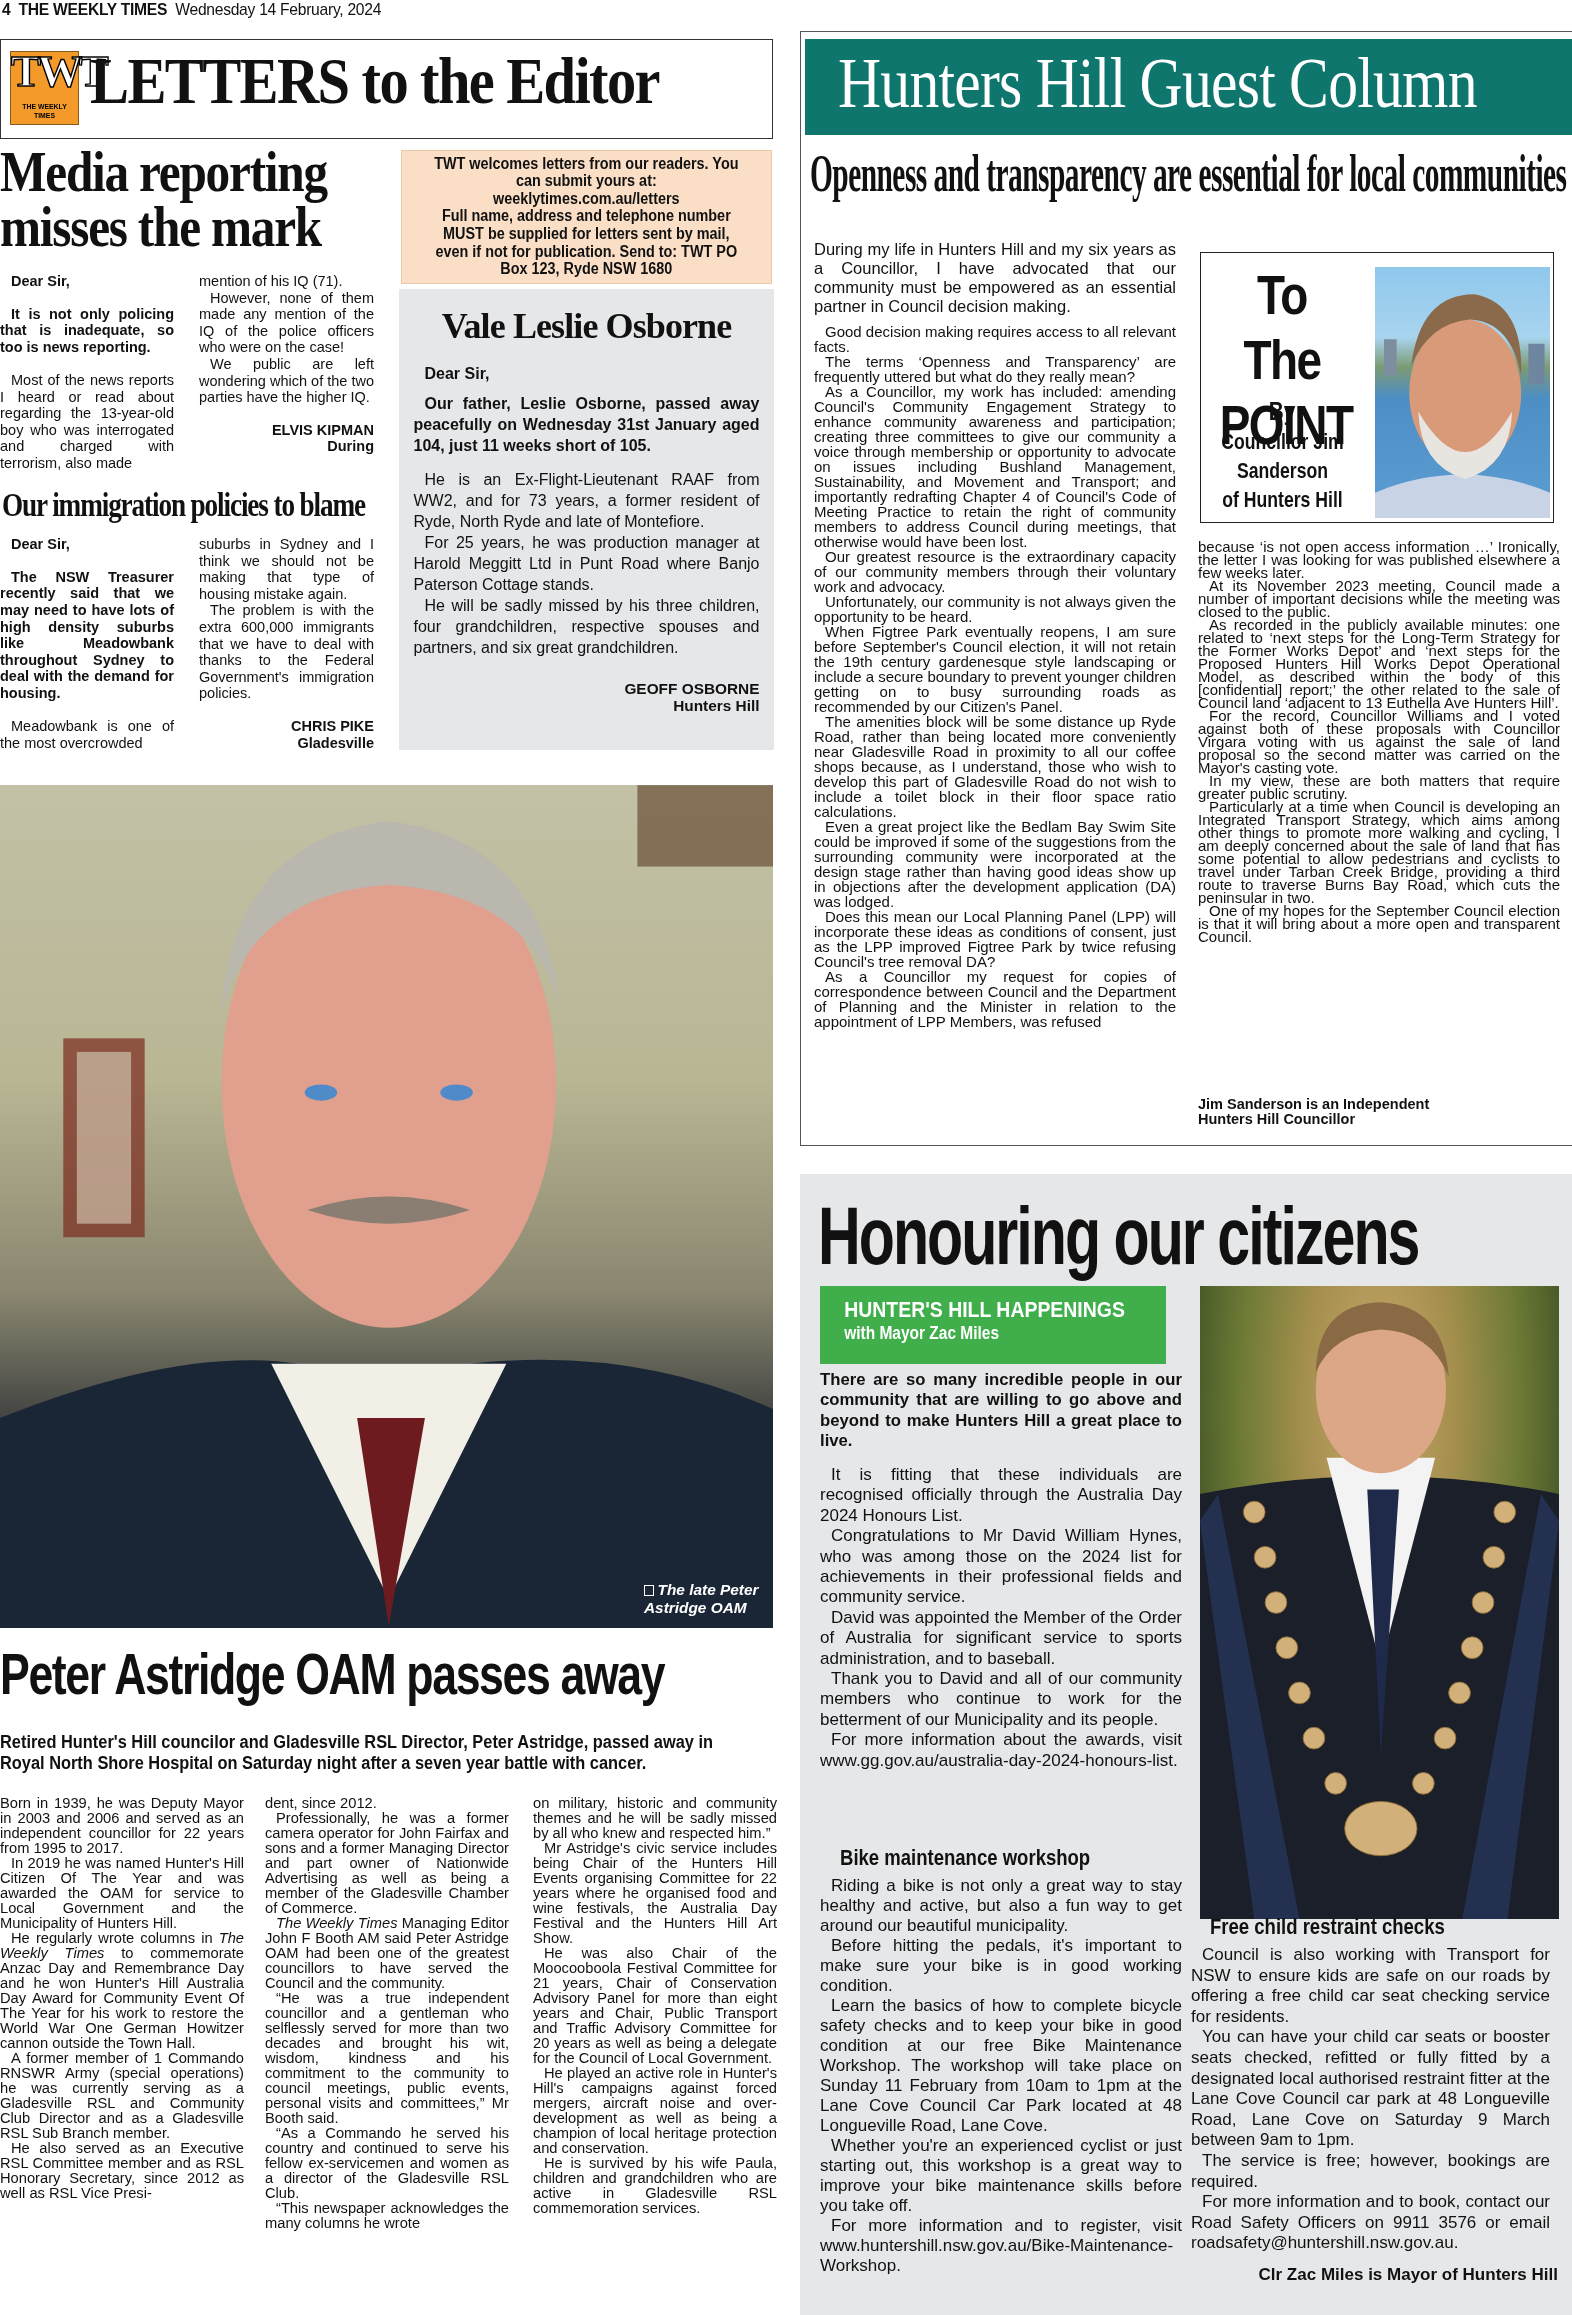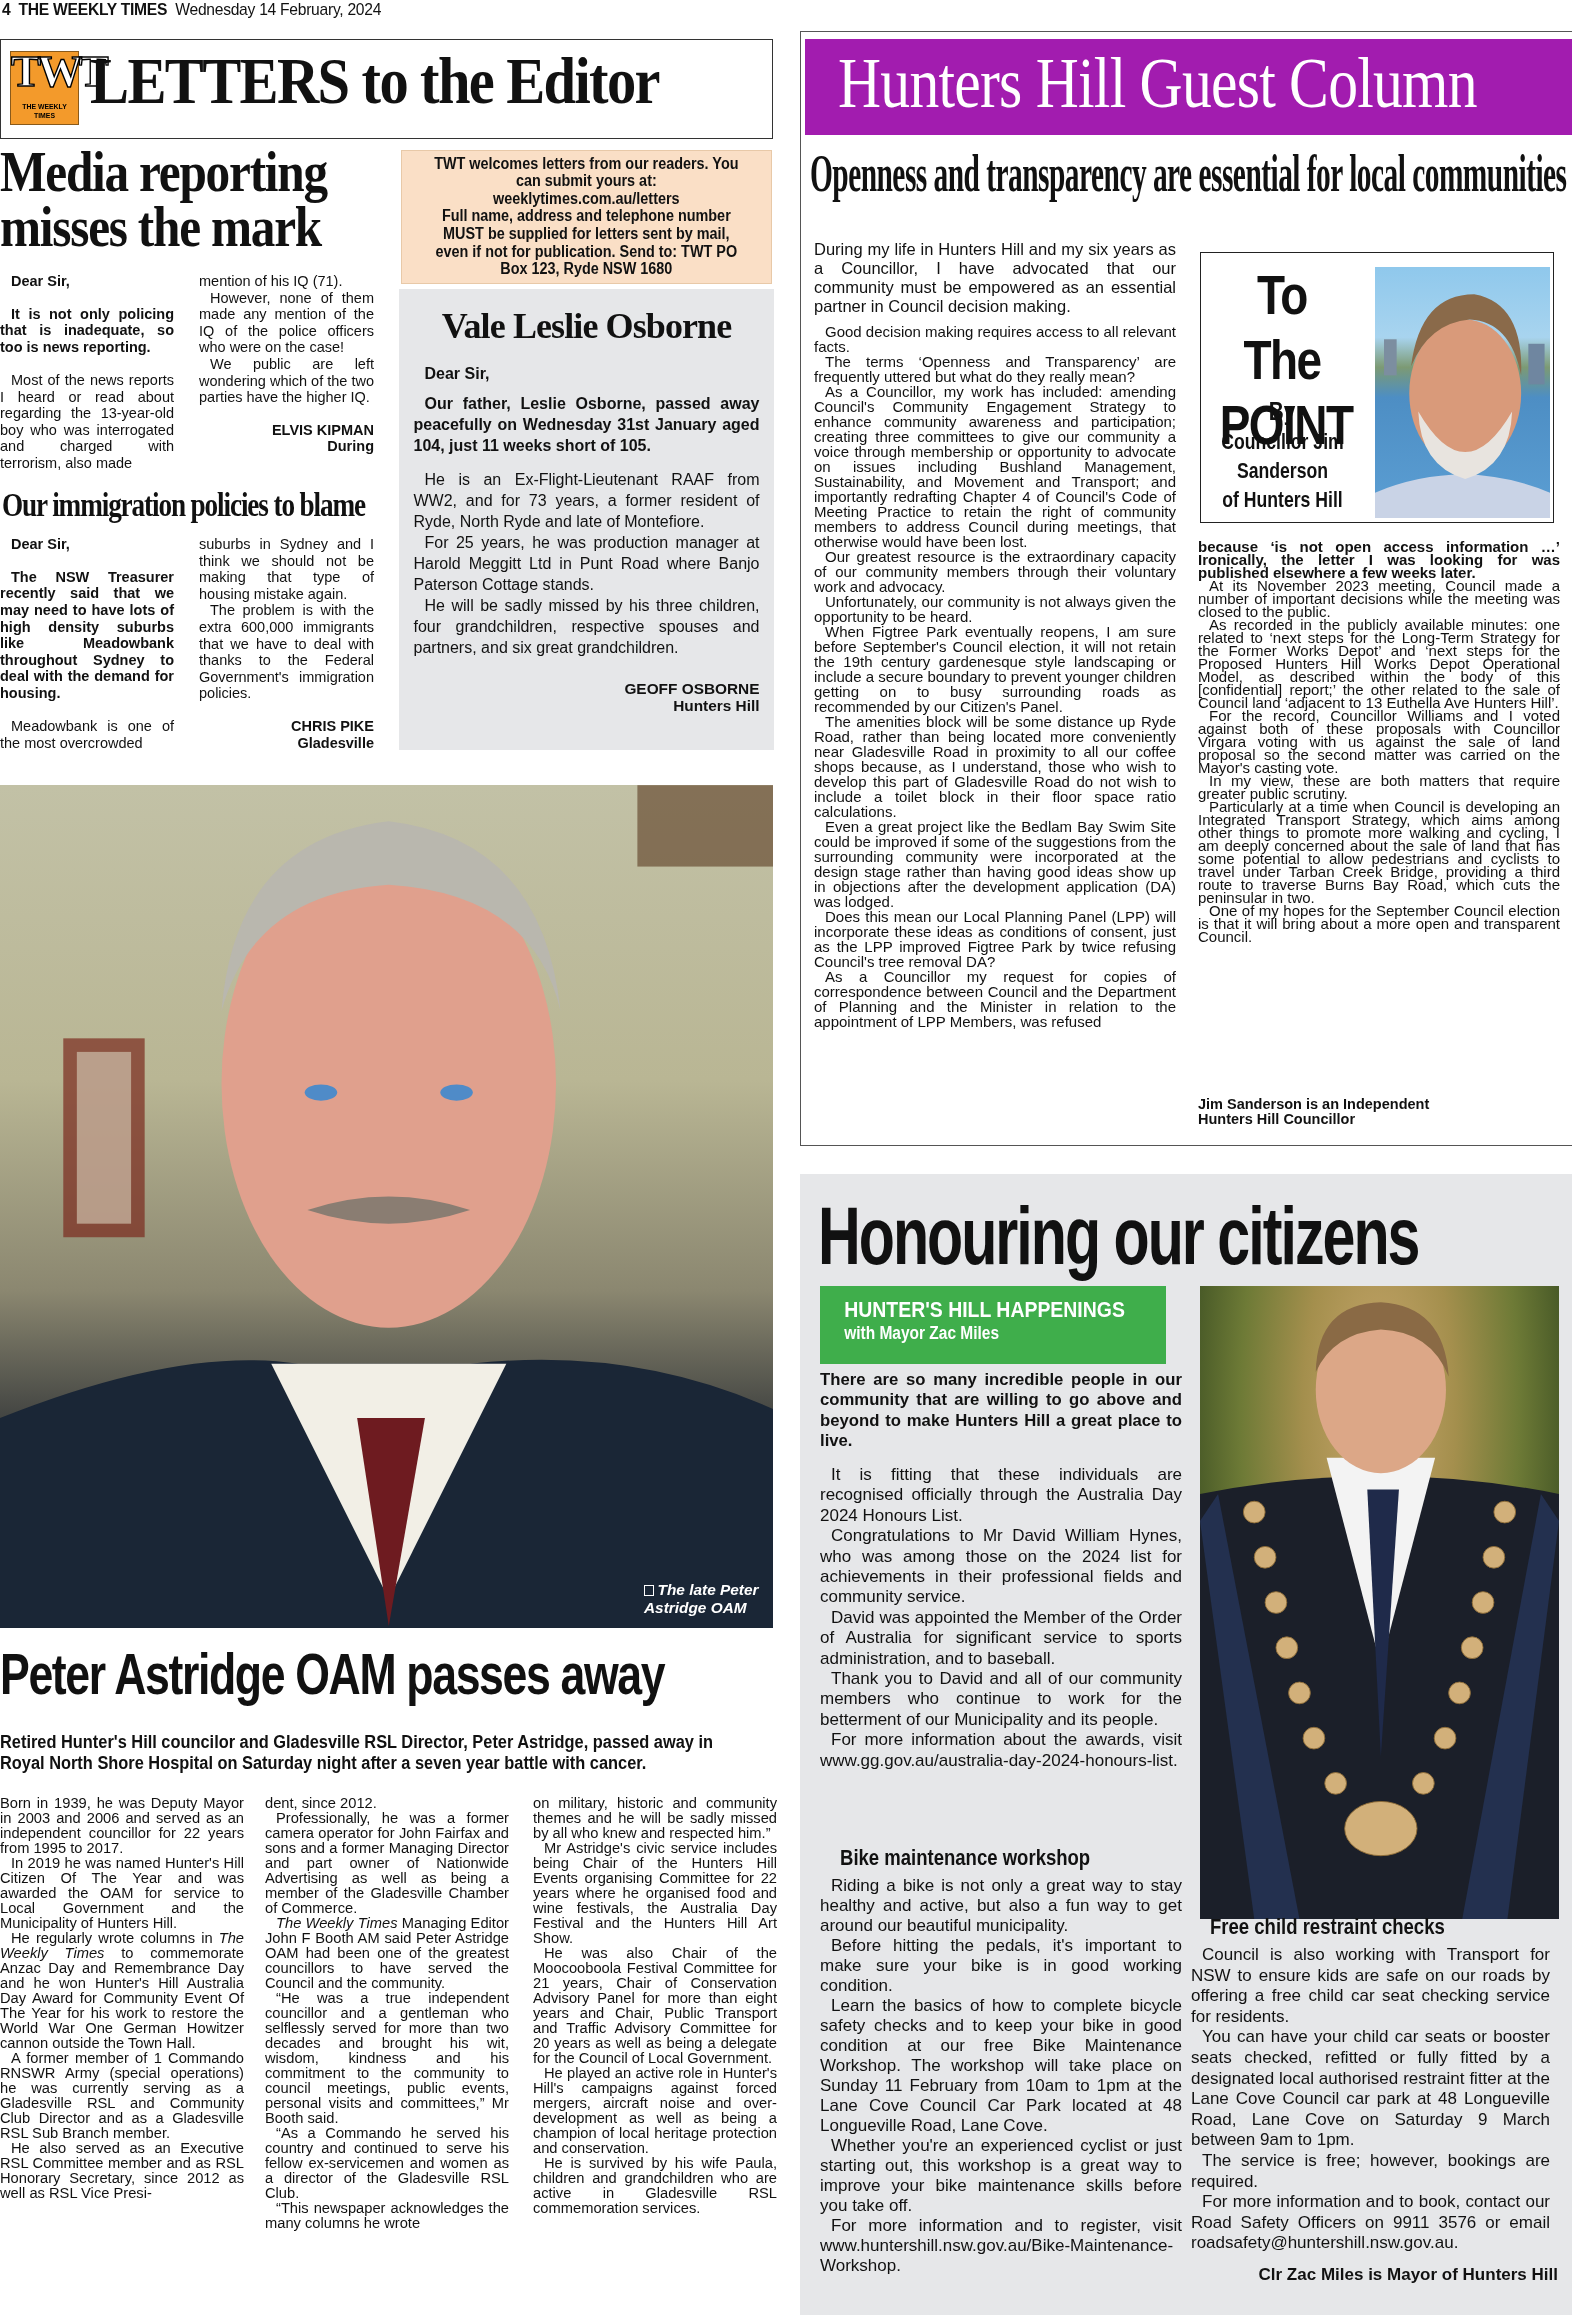--- a/index.html
+++ b/index.html
@@ -49,29 +49,29 @@
 
   .h-peter { left: 0; top: 1640px; font-family: "Liberation Sans", sans-serif; font-weight: bold; font-size: 58px; letter-spacing: -1.8px; white-space: nowrap; transform: scaleX(0.77); transform-origin: left top; }
   .peter-stand { left: 0; top: 1732px; width: 796px; font-weight: bold; font-size: 18px; line-height: 21px; transform: scaleX(0.91); transform-origin: left top; }
 
   .peter-col { top: 1796px; width: 244px; font-size: 14.7px; line-height: 15px; text-align: justify; }
   .peter-col p { text-indent: 11px; }
   .peter-col p.noind { text-indent: 0; }
 
   
   .guest-box { left: 800px; top: 31px; width: 773px; height: 1115px; border: 1.8px solid #555; }
-  .guest-banner { position: absolute; left: 3.6px; top: 7.2px; right: 0; height: 96px; background: #a21caf; color: #fff; }
+  .guest-banner { position: absolute; left: 3.6px; top: 7.2px; right: 0; height: 96px; background: #0f766e; color: #fff; }
   .guest-banner div { font-family: "Liberation Serif", serif; font-size: 71px; white-space: nowrap; position: absolute; left: 33px; top: 3.6px; transform: scaleX(0.84); transform-origin: left top; letter-spacing: -0.9px; }
   .guest-sub { position: absolute; left: 9px; top: 112px; font-family: "Liberation Serif", serif; font-weight: bold; font-size: 52px; white-space: nowrap; transform: scaleX(0.565); transform-origin: left top; letter-spacing: -0.9px; }
 
   .guest-lede { left: 814px; top: 240px; width: 362px; font-weight: normal; font-size: 16.5px; line-height: 19px; text-align: justify; }
   .guest-col1 { left: 814px; top: 324px; width: 362px; font-size: 15px; line-height: 15px; text-align: justify; }
   .guest-col1 p, .guest-col2 p { text-indent: 11px; }
   .guest-col2 { left: 1198px; top: 540px; width: 362px; font-size: 15px; line-height: 13px; text-align: justify; }
-  .guest-col2 p.noind { text-indent: 0; font-weight: bold; }
+  .guest-col2 p.noind { text-indent: 0; }
   .guest-sig { left: 1198px; top: 1097px; width: 362px; font-weight: bold; font-size: 14.5px; line-height: 14.5px; }
 
   .point-box { left: 1200px; top: 252px; width: 354px; height: 271px; border: 1.8px solid #222; background: #fff; }
   .point-title { position: absolute; left: 5.4px; top: 9px; width: 152px; text-align: center; font-family: "Liberation Sans", sans-serif; font-weight: bold; font-size: 56px; line-height: 65px; letter-spacing: -1.8px; transform: scaleX(0.82); transform-origin: center top; }
   .point-by { position: absolute; left: 5.4px; top: 143px; width: 152px; text-align: center; font-weight: bold; font-size: 26px; line-height: 31px; transform: scaleX(0.8); transform-origin: center top; }
   .point-name { position: absolute; left: 0; top: 174px; width: 163px; text-align: center; font-weight: bold; font-size: 22.6px; line-height: 29px; transform: scaleX(0.78); transform-origin: center top; }
   .point-photo { position: absolute; left: 174px; top: 13.6px; width: 175px; height: 251px; overflow: hidden; background: linear-gradient(180deg, #8fc8ec 0%, #a8d4ef 28%, #7c9a74 40%, #4d8ec4 52%, #5c9fd4 100%); }
 
   
   .hon-box { left: 800px; top: 1174px; width: 773px; height: 1142px; background: #e6e7e9; }

